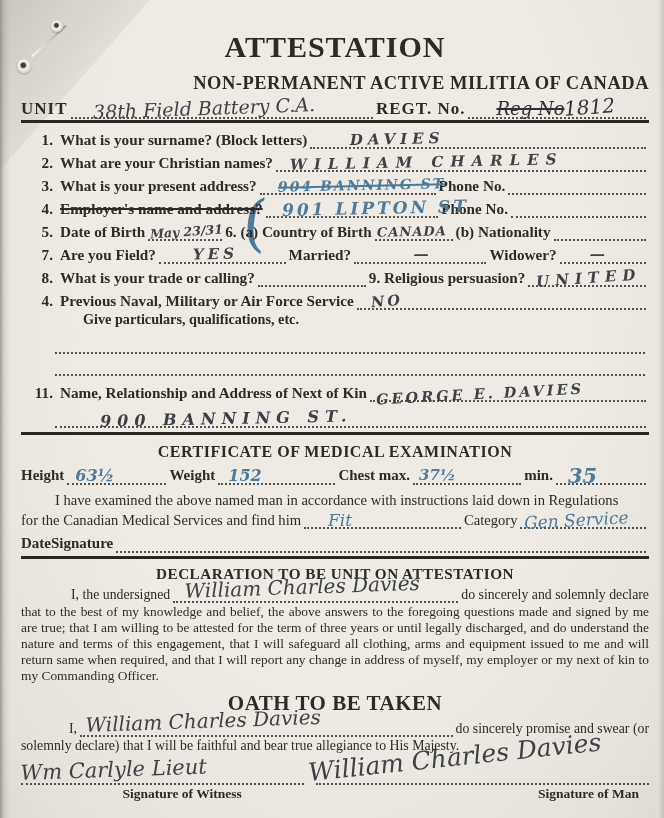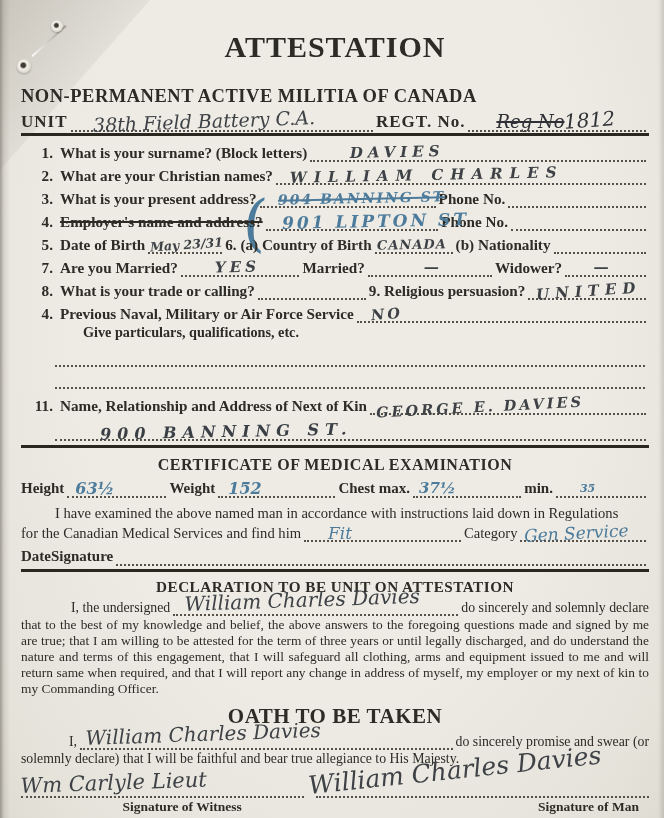--- a/index.html
+++ b/index.html
@@ -19,21 +19,21 @@
     transform:rotate(-42deg); border-radius:2px; }
   .hole { position:absolute; border-radius:50%;
     background:radial-gradient(circle at 45% 45%, #403c34 0 18%, #f4f2ea 35%, #d9d6cc 70%, rgba(0,0,0,.15) 100%);
     box-shadow:0 1px 2px rgba(0,0,0,.25); }
   .hole.h1 { left:51px; top:20px; width:12px; height:12px; }
   .hole.h2 { left:17px; top:59px; width:14px; height:14px; }
 
   .content { position:absolute; left:0; top:0; right:0; padding:0 15px 0 21px; }
 
   .title { text-align:center; margin-top:30px; font-size:30px; font-weight:700; letter-spacing:1px; }
-  .subtitle { text-align:left; margin-top:22px; font-size:18.5px; font-weight:700; letter-spacing:.5px; }
+  .subtitle { text-align:right; margin-top:9px; font-size:18.5px; font-weight:700; letter-spacing:.5px; }
 
   .row { display:flex; align-items:baseline; }
   .dots { position:relative; border-bottom:2px dotted #55514a; min-width:16px; align-self:flex-end; height:16px; margin:0 3px; }
   .dots.grow { flex:1; }
   .struck { text-decoration:line-through; text-decoration-thickness:2px; }
 
   
   .hw { position:absolute; bottom:-2px; left:10px; white-space:nowrap;
         font-family:"DejaVu Serif", serif; font-style:italic; color:#3e4246; }
   .hw.block { letter-spacing:5px; font-size:15px; transform:rotate(-1.2deg); }
@@ -152,21 +152,21 @@
         <span>6. (a) Country of Birth</span>
         <span class="dots" style="width:78px;">
           <span class="hw block" style="left:2px; letter-spacing:1px; font-size:13px;">CANADA</span>
         </span>
         <span>(b) Nationality</span>
         <span class="dots grow"></span>
       </div>
 
       <div class="qrow">
         <span class="qnum">7.</span>
-        <span>Are you Married?</span>
+        <span>Are you Field?</span>
         <span class="dots grow" style="flex:1.1;">
           <span class="hw block" style="left:34px; letter-spacing:4px;">YES</span>
         </span>
         <span>Married?</span>
         <span class="dots grow" style="flex:1.15;">
           <span class="hw" style="left:45%;">—</span>
         </span>
         <span>Widower?</span>
         <span class="dots grow" style="flex:0.75;">
           <span class="hw" style="left:35%;">—</span>
@@ -222,21 +222,21 @@
         <span>Weight</span>
         <span class="dots grow" style="flex:1.3;">
           <span class="hw blue" style="left:10px; font-size:16px;">152</span>
         </span>
         <span>Chest max.</span>
         <span class="dots grow" style="flex:1.2;">
           <span class="hw blue" style="left:6px; font-size:15px;">37½</span>
         </span>
         <span>min.</span>
         <span class="dots grow" style="flex:1;">
-          <span class="hw blue" style="left:24px; font-size:11px;">35</span>
+          <span class="hw blue" style="left:12px; font-size:21px;">35</span>
         </span>
       </div>
     </div>
 
     <div class="para indent">I have examined the above named man in accordance with instructions laid down in Regulations</div>
     <div class="row para" style="margin-top:2px;">
       <span>for the Canadian Medical Services and find him</span>
       <span class="dots grow" style="flex:1.25;">
         <span class="hw blue cursive" style="left:24px;">Fit</span>
       </span>

